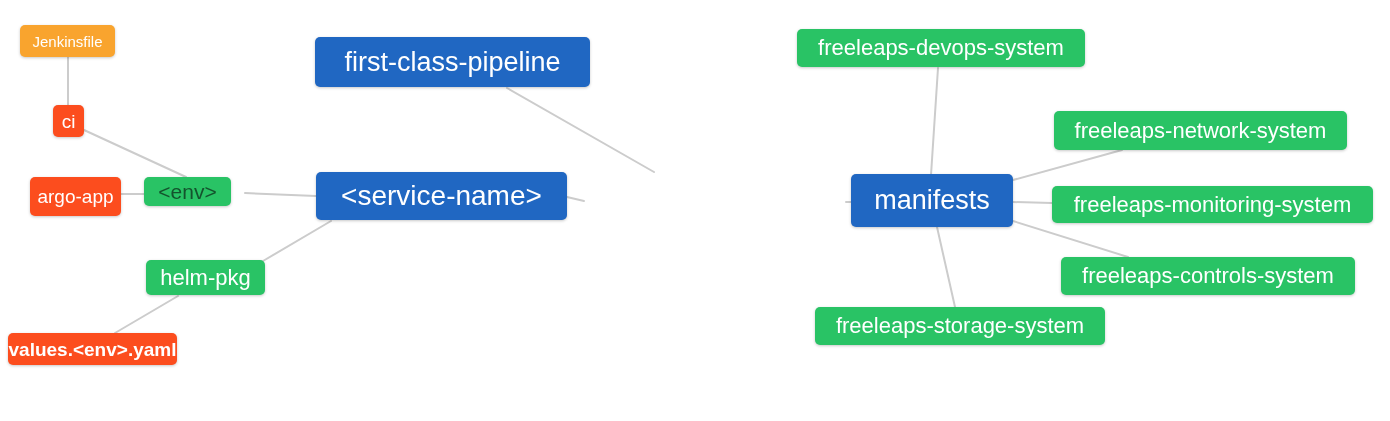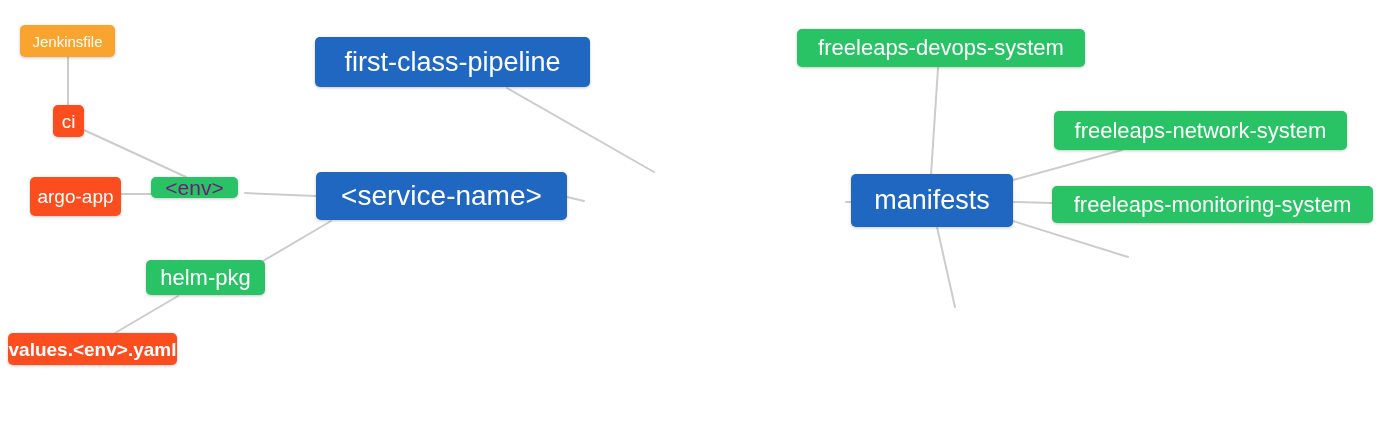--- a/index.html
+++ b/index.html
@@ -55,22 +55,24 @@
       <line x1="846" y1="202" x2="852" y2="202" stroke="#cccccc" stroke-width="2" stroke-linecap="round"></line>
       <line x1="938" y1="68" x2="931" y2="175" stroke="#cccccc" stroke-width="2" stroke-linecap="round"></line>
       <line x1="1013" y1="180" x2="1122" y2="150" stroke="#cccccc" stroke-width="2" stroke-linecap="round"></line>
       <line x1="1013" y1="202" x2="1052" y2="203" stroke="#cccccc" stroke-width="2" stroke-linecap="round"></line>
       <line x1="1013" y1="221" x2="1128" y2="257" stroke="#cccccc" stroke-width="2" stroke-linecap="round"></line>
       <line x1="937" y1="227" x2="955" y2="307" stroke="#cccccc" stroke-width="2" stroke-linecap="round"></line>
     </svg>
     <div class="node" style="left: 315px; top: 37px; width: 275px; height: 50px; font-size: 27px; background: rgb(32, 103, 194); color: rgb(255, 255, 255);">first-class-pipeline</div>
     <div class="node" style="left: 316px; top: 172px; width: 251px; height: 48px; font-size: 28px; background: rgb(32, 103, 194); color: rgb(255, 255, 255);">&lt;service-name&gt;</div>
     <div class="node" style="left: 851px; top: 174px; width: 162px; height: 53px; font-size: 27px; background: rgb(32, 103, 194); color: rgb(255, 255, 255);">manifests</div>
-    <div class="node" style="left: 151px; top: 177px; width: 87px; height: 21px; font-size: 21px; background: rgb(41, 195, 101); color: #701a75;">&lt;env&gt;</div>
+    <div class="node" style="left: 144px; top: 177px; width: 87px; height: 29px; font-size: 21px; background: rgb(41, 195, 101); color: #14532d;">&lt;env&gt;</div>
     <div class="node" style="left: 146px; top: 260px; width: 119px; height: 35px; font-size: 22px; background: rgb(41, 195, 101); color: rgb(255, 255, 255);">helm-pkg</div>
     <div class="node" style="left: 797px; top: 29px; width: 288px; height: 38px; font-size: 22px; background: rgb(41, 195, 101); color: rgb(255, 255, 255);">freeleaps-devops-system</div>
     <div class="node" style="left: 1054px; top: 111px; width: 293px; height: 39px; font-size: 22px; background: rgb(41, 195, 101); color: rgb(255, 255, 255);">freeleaps-network-system</div>
     <div class="node" style="left: 1052px; top: 186px; width: 321px; height: 37px; font-size: 22px; background: rgb(41, 195, 101); color: rgb(255, 255, 255);">freeleaps-monitoring-system</div>
+    <div class="node" style="left: 1061px; top: 257px; width: 294px; height: 38px; font-size: 22px; background: rgb(41, 195, 101); color: rgb(255, 255, 255);">freeleaps-controls-system</div>
+    <div class="node" style="left: 815px; top: 307px; width: 290px; height: 38px; font-size: 22px; background: rgb(41, 195, 101); color: rgb(255, 255, 255);">freeleaps-storage-system</div>
     <div class="node" style="left: 53px; top: 105px; width: 31px; height: 32px; font-size: 19px; background: rgb(252, 77, 30); color: rgb(255, 255, 255);">ci</div>
     <div class="node" style="left: 30px; top: 177px; width: 91px; height: 39px; font-size: 19px; background: rgb(252, 77, 30); color: rgb(255, 255, 255);">argo-app</div>
     <div class="node" style="left: 8px; top: 333px; width: 169px; height: 32px; font-size: 19px; background: rgb(252, 77, 30); color: rgb(255, 255, 255); font-weight: bold;">values.&lt;env&gt;.yaml</div>
     <div class="node" style="left: 20px; top: 25px; width: 95px; height: 32px; font-size: 15px; background: rgb(249, 164, 46); color: rgb(255, 255, 255);">Jenkinsfile</div>
   </div>
 
 </body></html>

